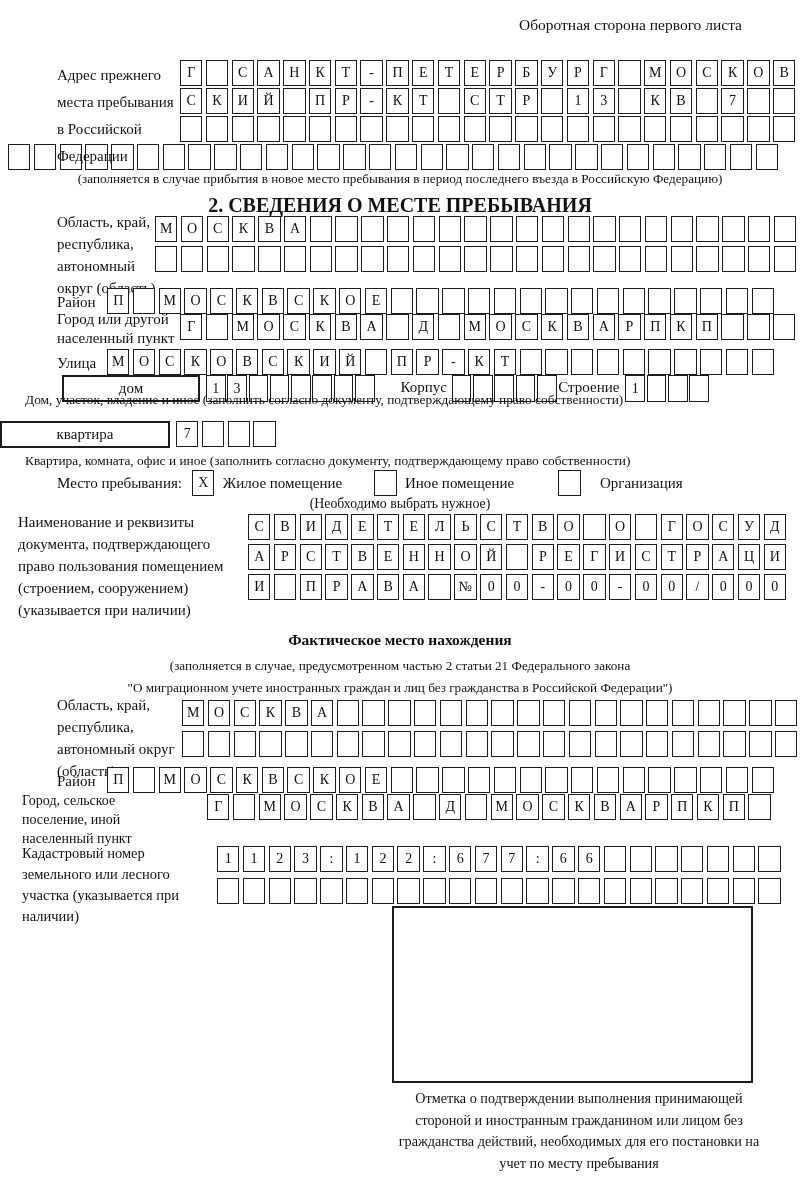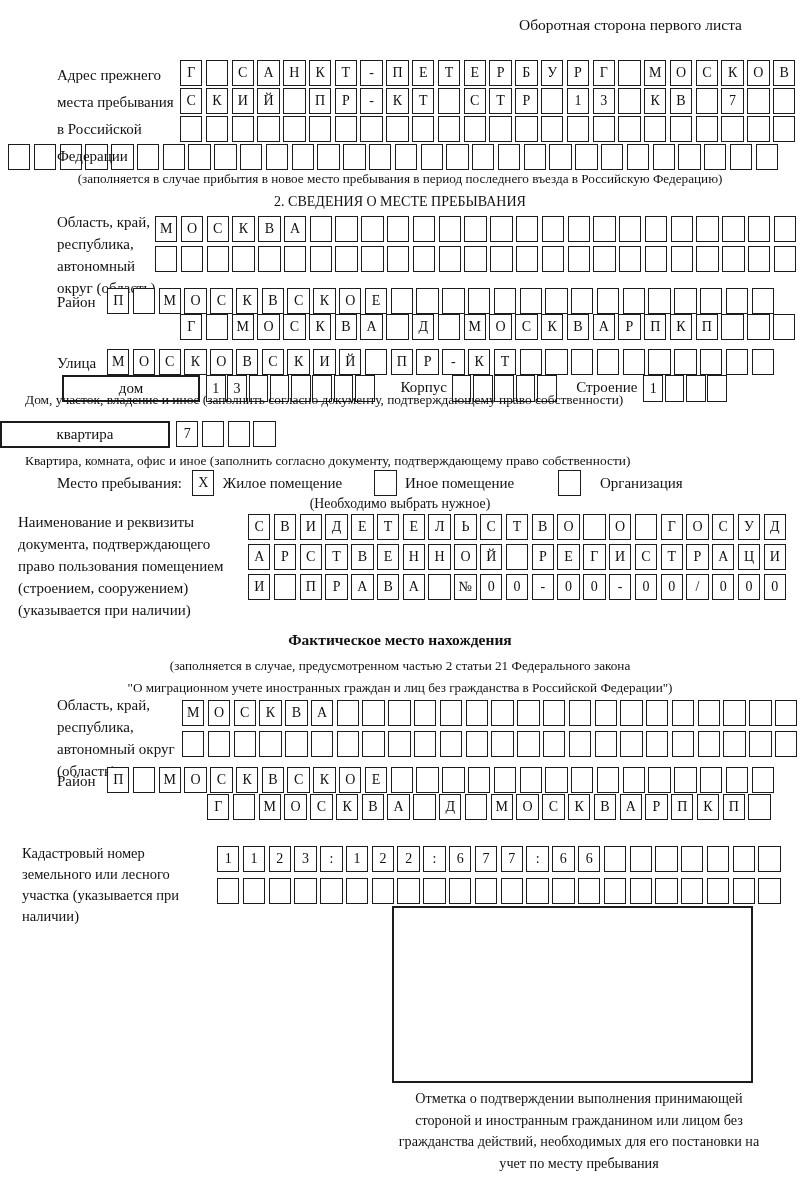--- a/index.html
+++ b/index.html
@@ -5,21 +5,21 @@
   * { box-sizing: border-box; }
   html, body { margin: 0; padding: 0; }
   body {
     width: 800px; height: 1180px;
     position: relative; overflow: hidden;
     background: #ffffff; color: #111;
     font-family: "Liberation Serif", "DejaVu Serif", serif;
   }
   .abs { position: absolute; left: 0; right: 0; }
   .hdr { text-align: right; padding-right: 58px; font-size: 15.5px; }
-  .title { text-align: center; font-weight: normal; font-size: 14px; }
+  .title { text-align: center; font-weight: bold; font-size: 20px; }
   .subtitle { text-align: center; font-weight: bold; font-size: 15.5px; }
   .note { text-align: center; font-size: 13.2px; }
   .lnote { font-size: 13.4px; margin-left: 25px; }
   .lbl { font-size: 15px; line-height: 22px; }
   .sideLbl { position: absolute; }
   .stack { display: flex; flex-direction: column; }
   .cells { display: flex; }
   .cell {
     flex: 0 0 auto;
     width: 22.4px; height: 26px; margin-right: 3.4px;
@@ -257,20 +257,21 @@
       <span class="cell"></span>
       <span class="cell"></span>
       <span class="cell"></span>
       <span class="cell"></span>
       <span class="cell"></span>
       <span class="cell"></span>
     </div>
 </div>
 
 <div class="abs" style="top:314px">
+  <div class="lbl sideLbl" style="left:57px; top:-4px; width:122px; line-height:19px">Город или другой населенный пункт</div>
   <div class="cells" style="margin-left:180px">
       <span class="cell">Г</span>
       <span class="cell"></span>
       <span class="cell">М</span>
       <span class="cell">О</span>
       <span class="cell">С</span>
       <span class="cell">К</span>
       <span class="cell">В</span>
       <span class="cell">А</span>
       <span class="cell"></span>
@@ -338,21 +339,21 @@
         <span class="cell"></span>
       </div>
     <div class="inlbl" style="margin-left:24px">Корпус</div>
     <div class="cells sm" style="margin-left:5px">
         <span class="cell"></span>
         <span class="cell"></span>
         <span class="cell"></span>
         <span class="cell"></span>
         <span class="cell"></span>
       </div>
-    <div class="inlbl" style="margin-left:18px">Строение</div>
+    <div class="inlbl" style="margin-left:0">Строение</div>
     <div class="cells sm" style="margin-left:6px">
         <span class="cell">1</span>
         <span class="cell"></span>
         <span class="cell"></span>
         <span class="cell"></span>
       </div>
   </div>
 </div>
 
 <div class="abs lnote" style="top:392px">Дом, участок, владение и иное (заполнить согласно документу, подтверждающему право собственности)</div>
@@ -557,20 +558,21 @@
       <span class="cell"></span>
       <span class="cell"></span>
       <span class="cell"></span>
       <span class="cell"></span>
       <span class="cell"></span>
       <span class="cell"></span>
     </div>
 </div>
 
 <div class="abs" style="top:794px">
+  <div class="lbl sideLbl" style="left:22px; top:-3px; width:160px; font-size:14px; line-height:19px">Город, сельское поселение, иной населенный пункт</div>
   <div class="cells" style="margin-left:207px">
       <span class="cell">Г</span>
       <span class="cell"></span>
       <span class="cell">М</span>
       <span class="cell">О</span>
       <span class="cell">С</span>
       <span class="cell">К</span>
       <span class="cell">В</span>
       <span class="cell">А</span>
       <span class="cell"></span>

